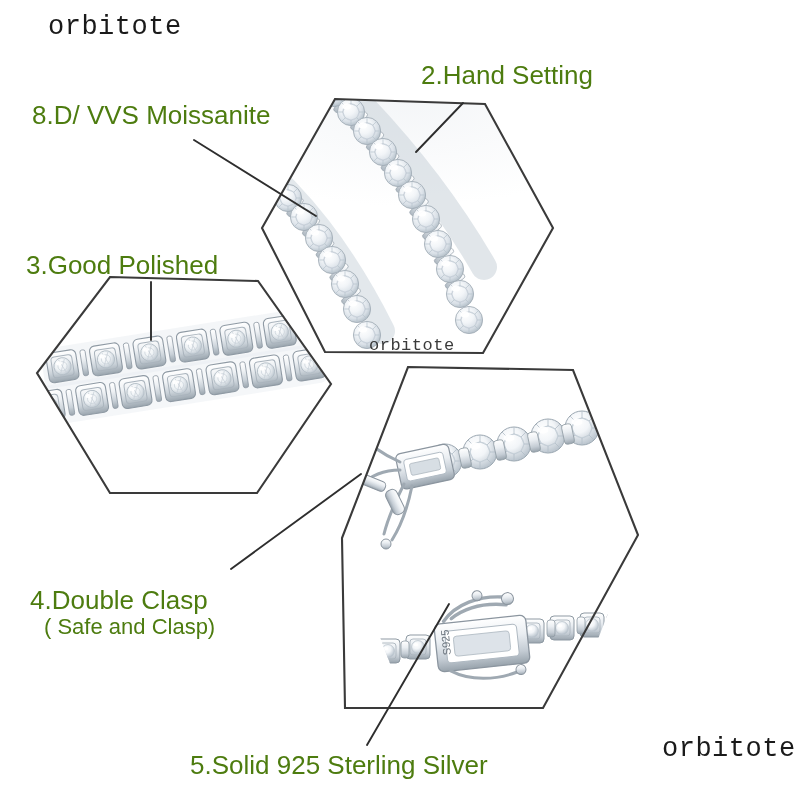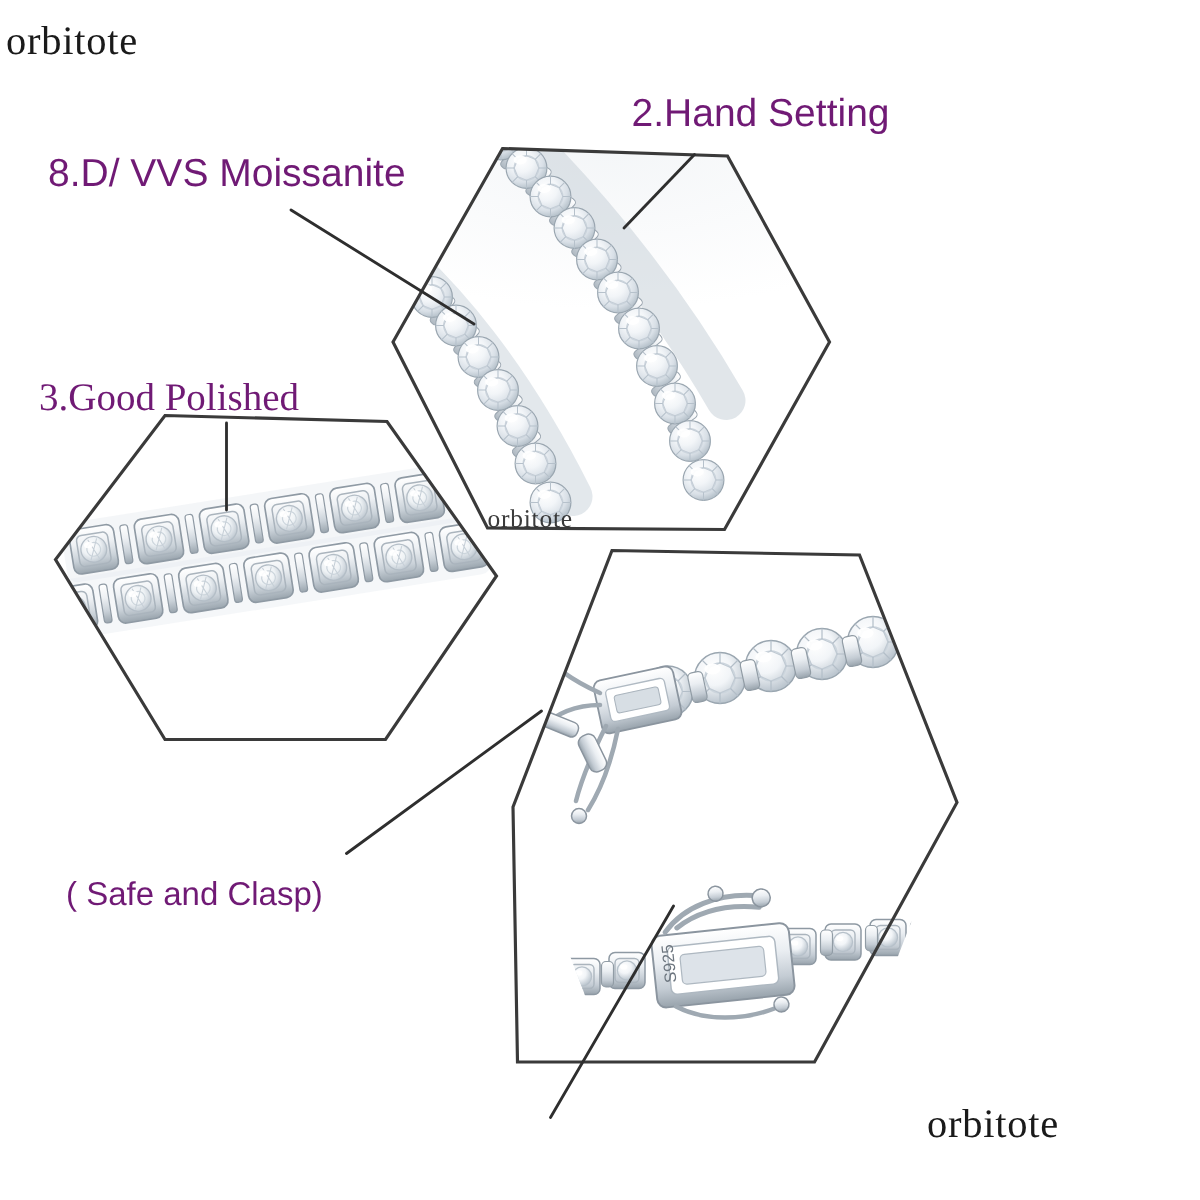--- a/index.html
+++ b/index.html
@@ -13,48 +13,49 @@
   }
   #canvas {
     position: relative;
     width: 800px;
     height: 800px;
     background: #ffffff;
     overflow: hidden;
   }
   .wm {
     position: absolute;
-    font-family: Liberation Serif, serif;
+    font-family: Liberation Mono, monospace;
     color: #1a1a1a;
     white-space: nowrap;
     letter-spacing: 0.5px;
+    margin-left: 44px;
   }
   .wm-tl { left: 4px;  top: 12px;  font-size: 27px; }
   .wm-br { left: 618px; top: 734px; font-size: 27px; }
   .wm-mid {
     left: 325px; top: 336px; font-size: 17px;
     color: #2b2b2b; opacity: 0.92;
   }
 
   .callout {
     position: absolute;
-    color: #701a75;
+    color: #4d7c0f;
     white-space: nowrap;
     font-weight: 400;
   }
   .callout .sub {
     display: block;
     font-size: 22px;
     padding-left: 14px;
     margin-top: -2px;
   }
 
   .c1 { left: 32px;  top: 100px; font-size: 26px; }
   .c2 { left: 421px; top: 60px;  font-size: 26px; }
-  .c3 { left: 26px;  top: 250px; font-size: 26px; font-family: Liberation Serif, serif; }
+  .c3 { left: 26px;  top: 250px; font-size: 26px; }
   .c4 { left: 30px;  top: 585px; font-size: 26px; }
   .c5 { left: 190px; top: 750px; font-size: 26px; }
 
   svg.overlay {
     position: absolute;
     left: 0; top: 0;
     width: 800px;
     height: 800px;
     pointer-events: none;
   }
@@ -365,17 +366,19 @@
 
   <div class="wm wm-tl">orbitote</div>
   <div class="wm wm-br">orbitote</div>
   <div class="wm wm-mid">orbitote</div>
 
   <div class="callout c1">8.D/ VVS Moissanite</div>
   <div class="callout c2">2.Hand Setting</div>
   <div class="callout c3">3.Good Polished</div>
 
   <div class="callout c4">
+    <span>4.Double Clasp</span>
     <span class="sub">( Safe and Clasp)</span>
   </div>
 
+  <div class="callout c5">5.Solid 925 Sterling Silver</div>
 
 </div>
 
 </body></html>

